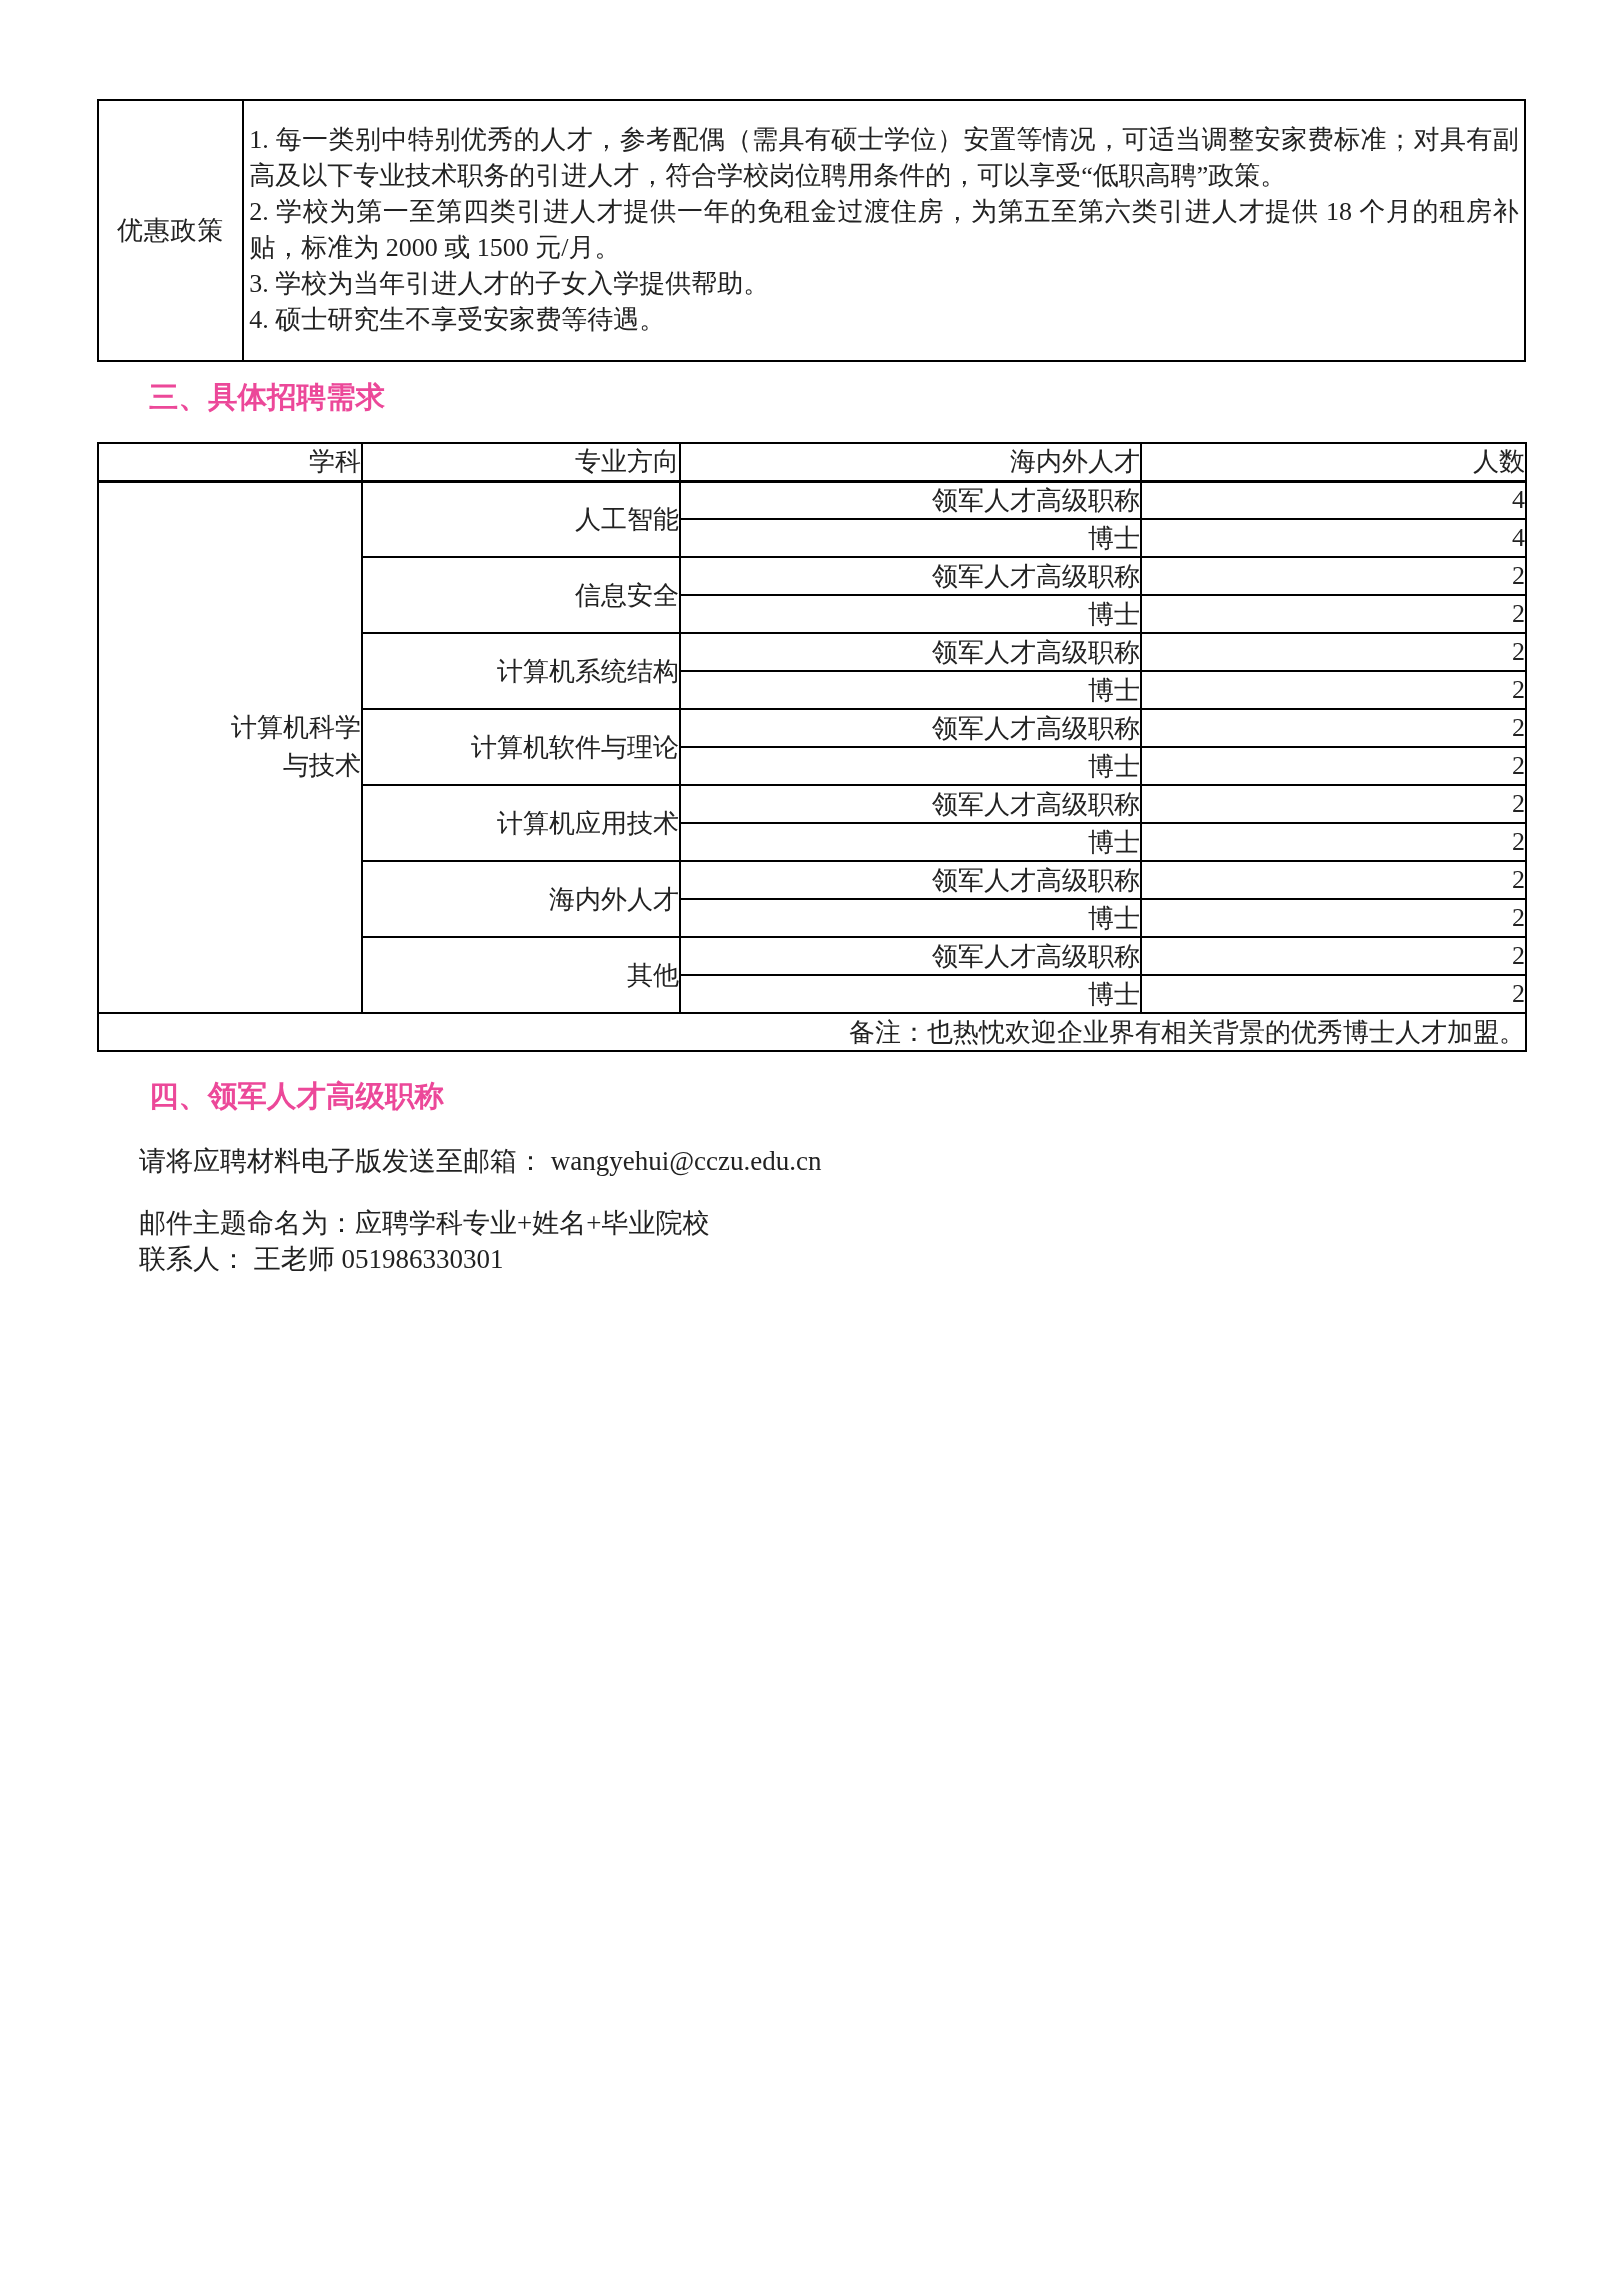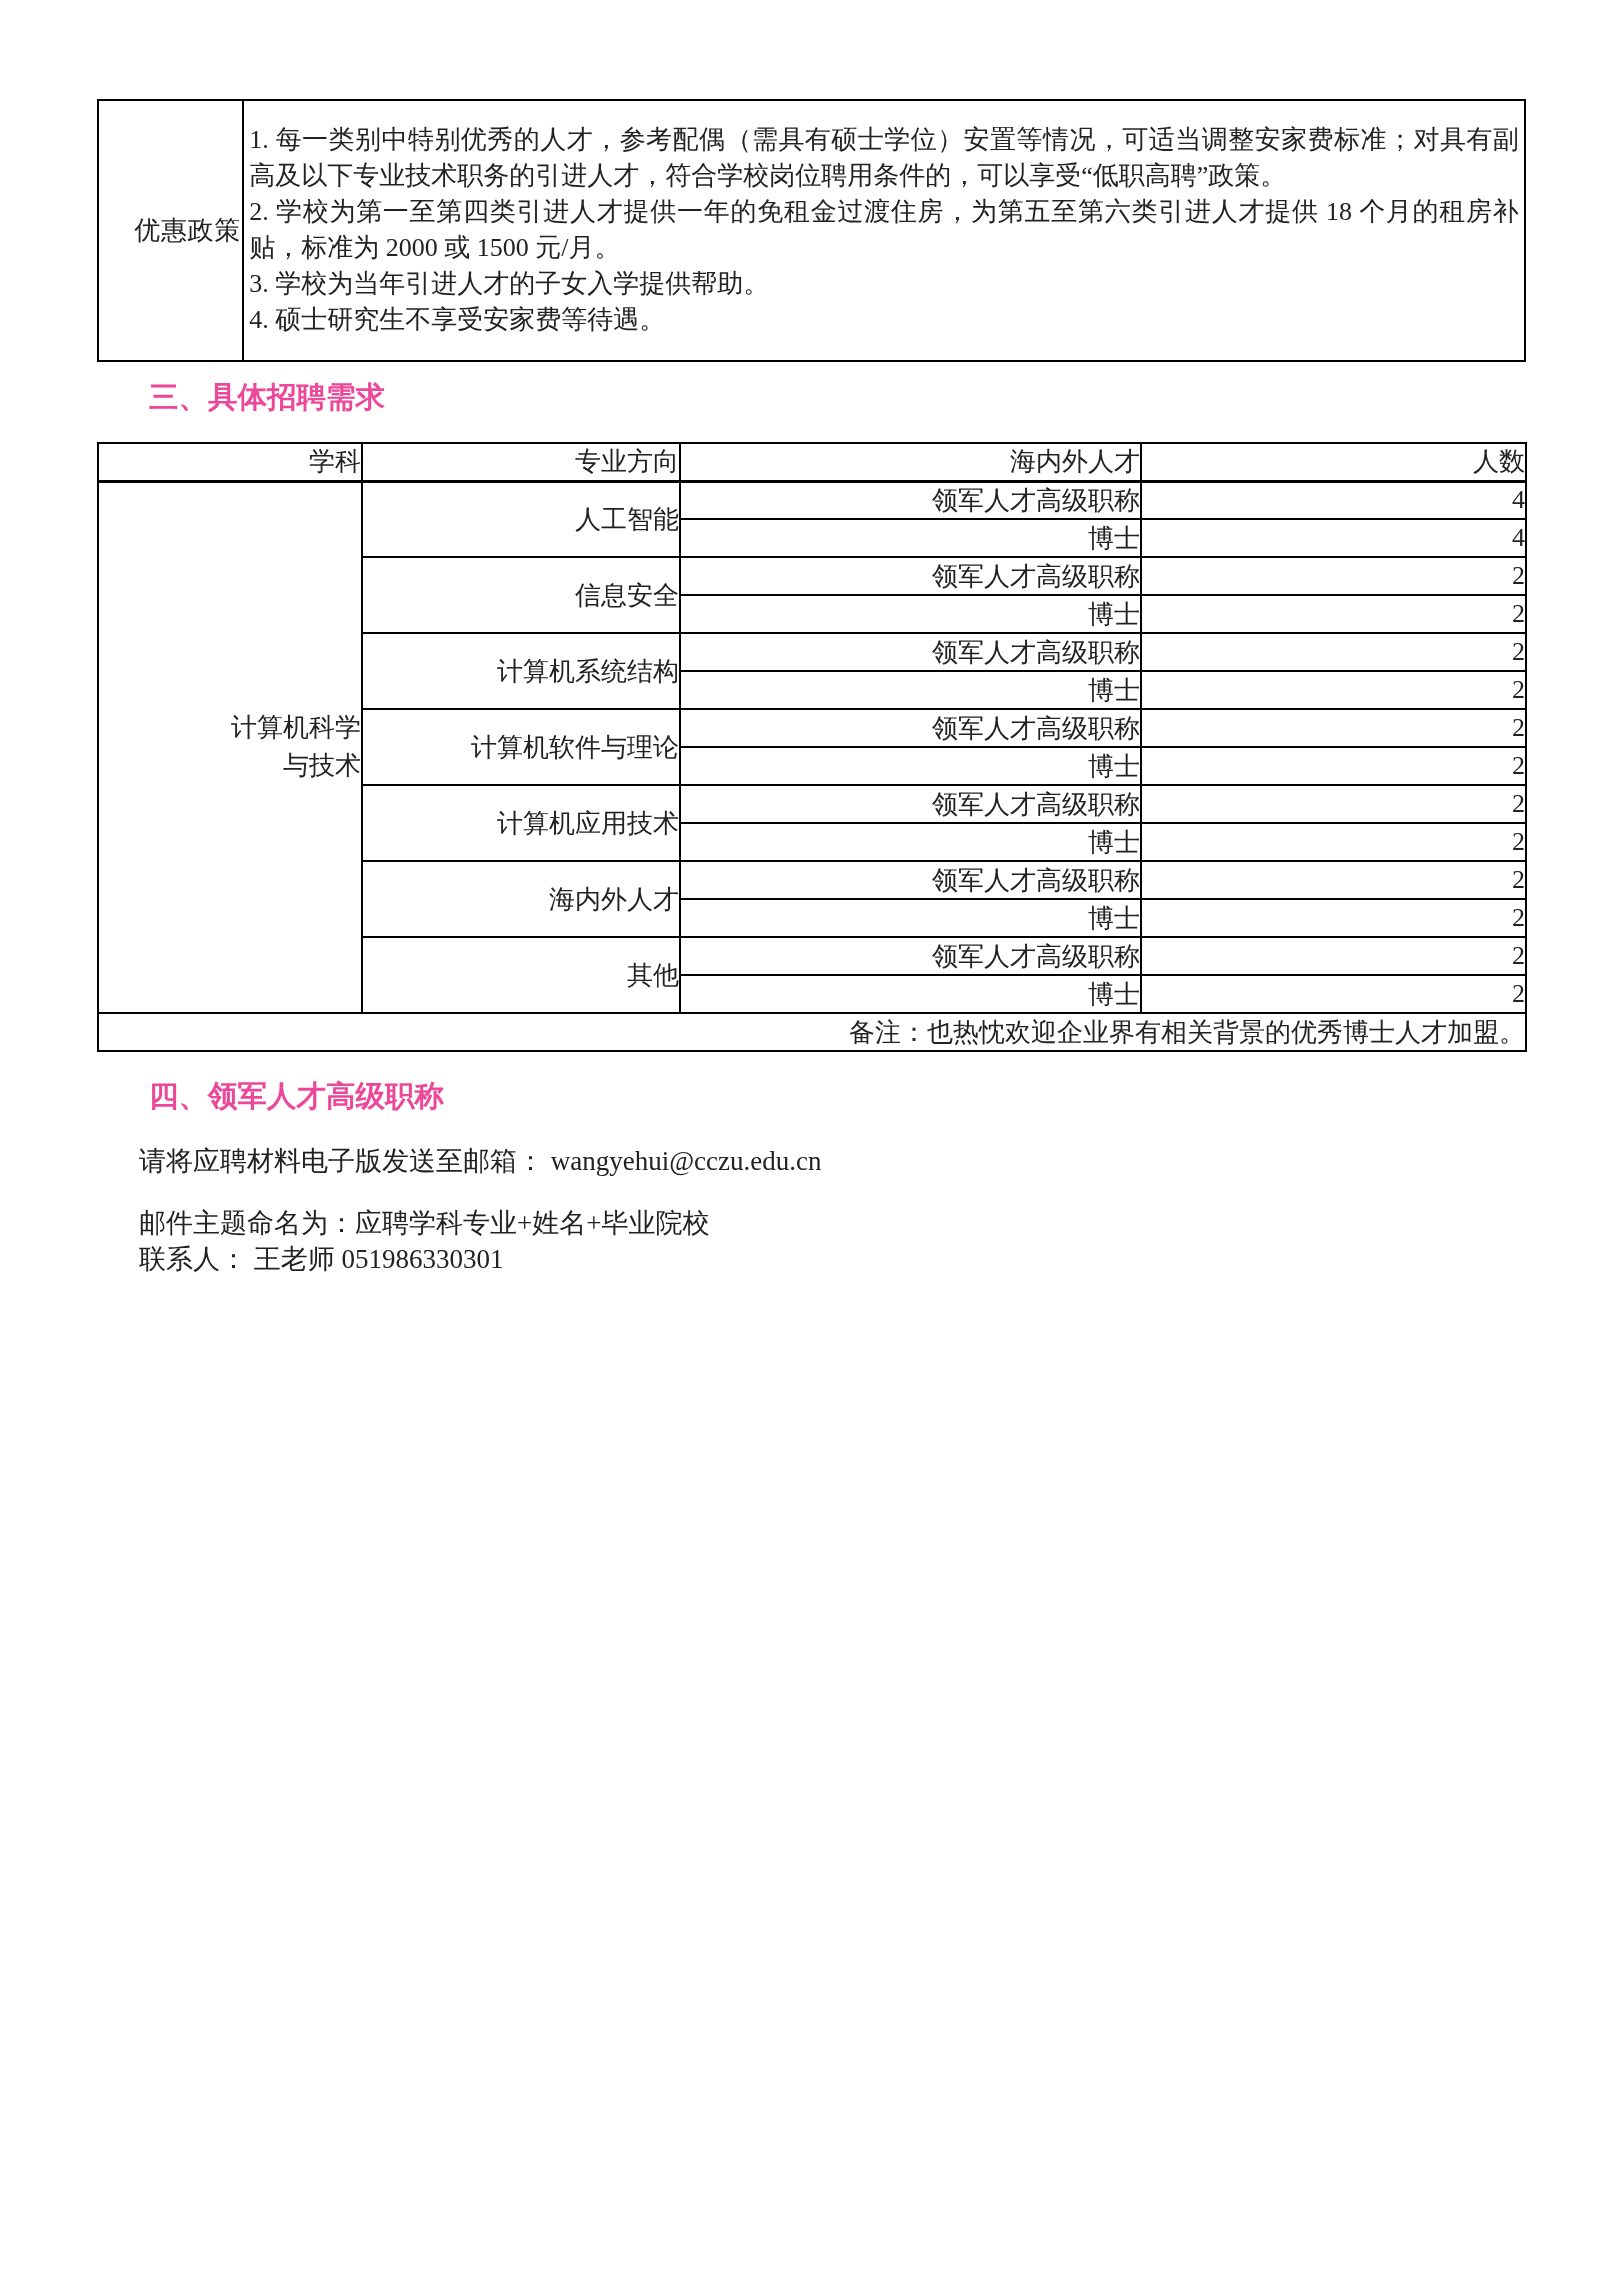--- a/index.html
+++ b/index.html
@@ -14,21 +14,21 @@
 
   
   table.policy {
     position:absolute; left:97px; top:99px;
     width:1429px; table-layout:fixed;
     border-collapse:collapse;
     border:2.6px solid #000;
   }
   table.policy td { border:2px solid #000; vertical-align:middle; }
   td.policy-label {
-    width:141px; text-align:right;
+    width:141px; text-align:center;
     font-size:26px; letter-spacing:0.7px;
   }
   td.policy-content {
     height:256px;
     padding:1.3px 5.2px 1.3px 5.2px;
     font-size:26px; line-height:36px;
     text-align:justify; text-justify:inter-ideograph;
   }
   td.policy-content p { margin:0; }
 

